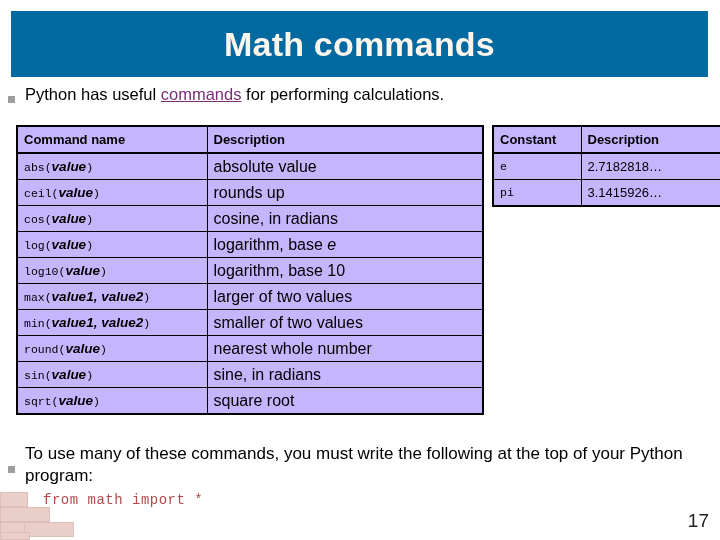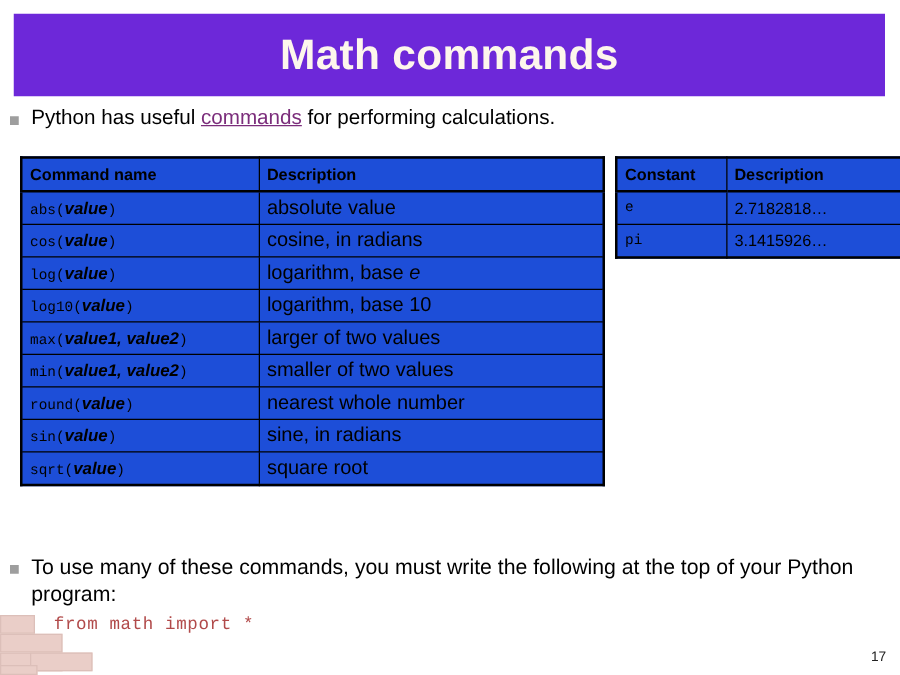--- a/index.html
+++ b/index.html
@@ -15,39 +15,39 @@
     position: relative;
   }
 
   
   #title-banner {
     position: absolute;
     left: 11px;
     top: 11px;
     width: 697px;
     height: 66px;
-    background: #6d28d9;
+    background: #0369a1;
     display: flex;
     align-items: center;
     justify-content: center;
   }
   #title-text {
     color: #FDF6EC;
     font-size: 34px;
     font-weight: bold;
     letter-spacing: 0.2px;
     line-height: 1;
     white-space: nowrap;
   }
 
   
   .bullet-row {
     position: absolute;
     display: flex;
-    align-items: flex-start;
+    align-items: center;
   }
   .bullet-marker {
     width: 7px;
     height: 7px;
     background: #9E9E9E;
     margin-top: 9px;
     margin-right: 10px;
     flex: 0 0 auto;
   }
   .bullet-text {
@@ -83,21 +83,21 @@
     font-size: 14px;
     color: #B14A4A;
     letter-spacing: 0.5px;
     white-space: pre;
   }
 
   
   table.slide-table {
     position: absolute;
     border-collapse: collapse;
-    background: #1d4ed8;
+    background: #c4b5fd;
     table-layout: fixed;
   }
   table.slide-table td,
   table.slide-table th {
     border: 1px solid #000000;
     padding: 0 6px;
     text-align: left;
     vertical-align: middle;
     font-weight: normal;
     overflow: hidden;
@@ -181,21 +181,21 @@
   #brick-b { left: 0;   bottom: 18px; width: 50px; height: 15px; }
   #brick-c { left: 0;   bottom: 3px;  width: 50px; height: 15px; }
   #brick-d { left: 24px; bottom: 3px; width: 50px; height: 15px; }
   #brick-e { left: 0;   bottom: 0;    width: 30px; height: 8px;  }
 
   
   #page-number {
     position: absolute;
     right: 11px;
     bottom: 8px;
-    font-size: 11px;
+    font-size: 19px;
     color: #222222;
   }
 </style>
 </head>
 <body>
 
 <div id="title-banner">
   <div id="title-text">Math commands</div>
 </div>
 
@@ -214,20 +214,24 @@
       <th>Command name</th>
       <th>Description</th>
     </tr>
   </thead>
   <tbody id="commands-body">
       <tr>
         <td class="cmd-cell"><span>abs(</span><span class="arg">value</span><span>)</span></td>
         <td class="desc-cell">absolute value</td>
       </tr>
       <tr>
+        <td class="cmd-cell"><span>ceil(</span><span class="arg">value</span><span>)</span></td>
+        <td class="desc-cell">rounds up</td>
+      </tr>
+      <tr>
         <td class="cmd-cell"><span>cos(</span><span class="arg">value</span><span>)</span></td>
         <td class="desc-cell">cosine, in radians</td>
       </tr>
       <tr>
         <td class="cmd-cell"><span>log(</span><span class="arg">value</span><span>)</span></td>
         <td class="desc-cell">logarithm, base <span class="math-var">e</span></td>
       </tr>
       <tr>
         <td class="cmd-cell"><span>log10(</span><span class="arg">value</span><span>)</span></td>
         <td class="desc-cell">logarithm, base 10</td>

